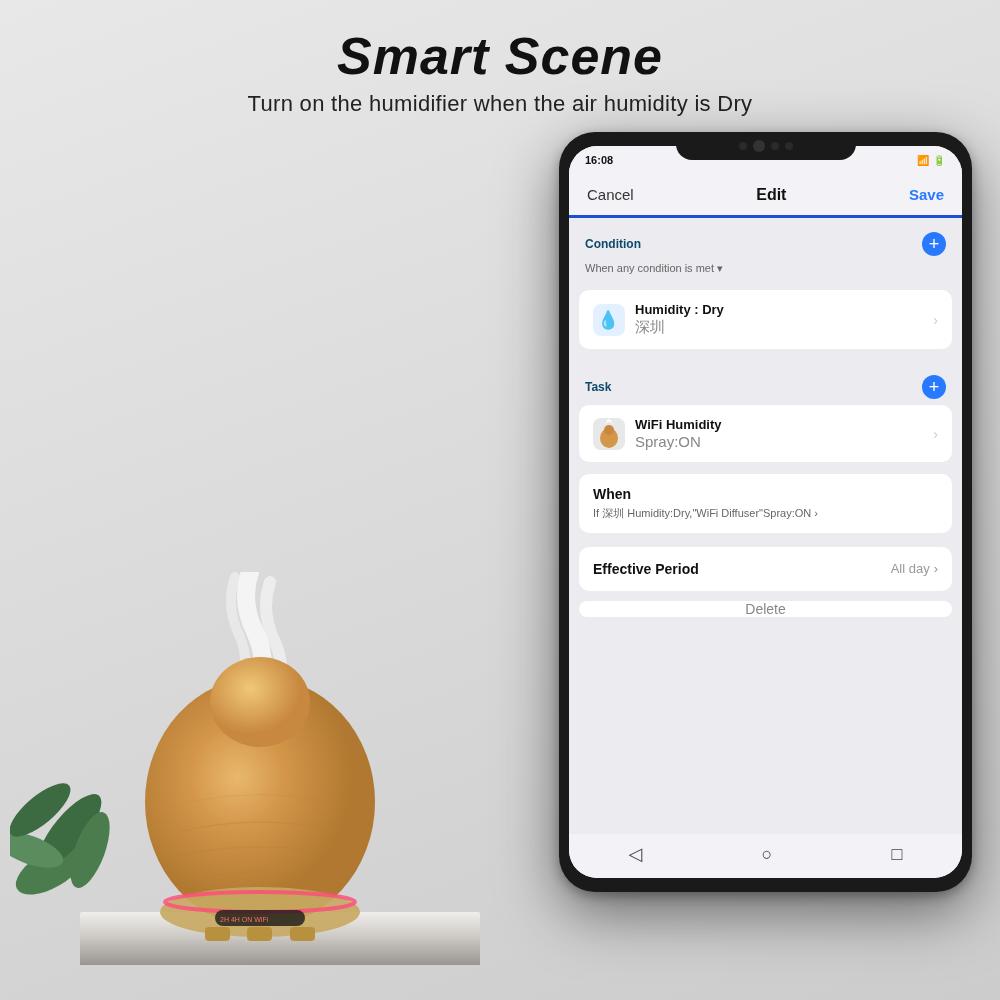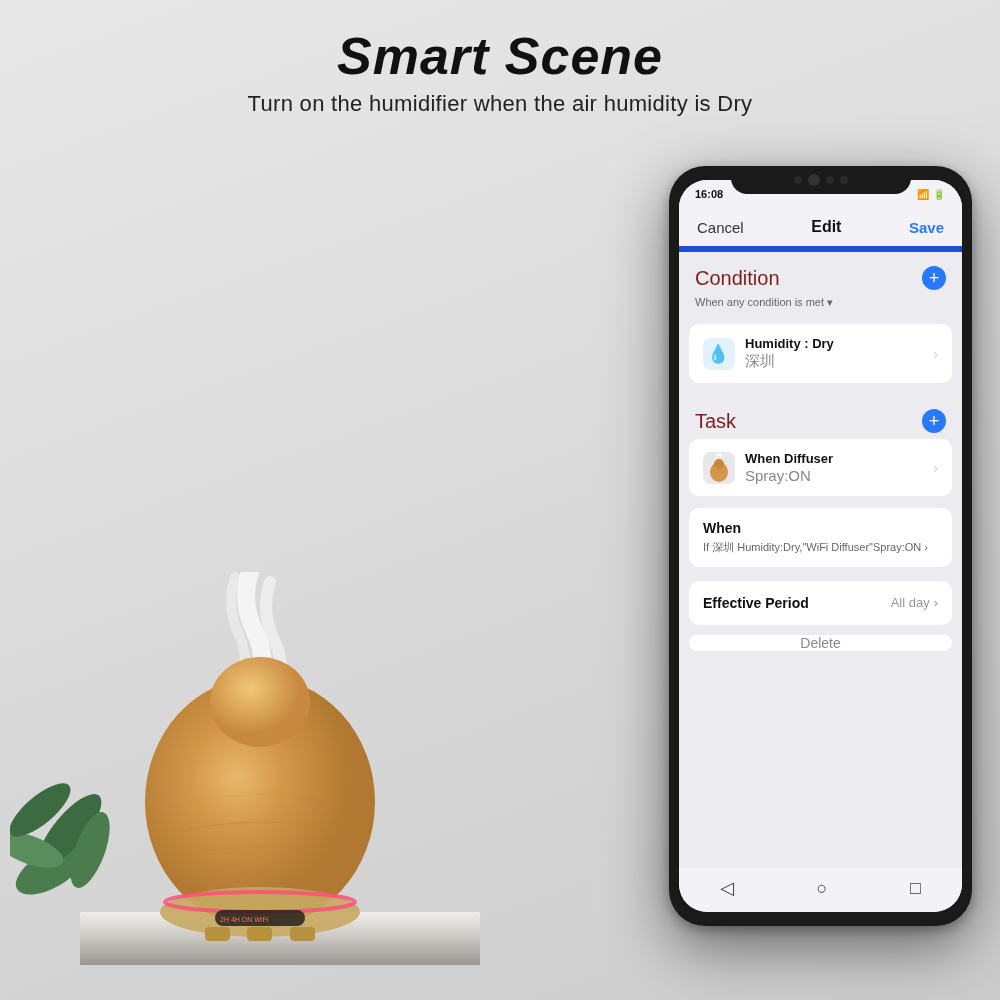--- a/index.html
+++ b/index.html
@@ -62,22 +62,22 @@
       width: 400px;
       height: 26px;
       background: linear-gradient(180deg, #c8c5c0 0%, #9a9590 100%);
       z-index: 3;
     }
 
     
     .phone-container {
       position: absolute;
       right: 28px;
-      top: 166px;
-      width: 303px;
+      top: 132px;
+      width: 413px;
       height: 760px;
       z-index: 10;
     }
 
     .phone-frame {
       width: 100%;
       height: 100%;
       background: #1a1a1a;
       border-radius: 36px;
       position: relative;
@@ -139,21 +139,21 @@
     }
 
     
     .nav-bar {
       background: #f2f2f7;
       height: 44px;
       display: flex;
       align-items: center;
       justify-content: space-between;
       padding: 0 18px;
-      border-bottom: 6px solid #1d4ed8;
+      border-bottom: 3px solid #1d4ed8;
     }
 
     .nav-cancel {
       font-size: 15px;
       color: #333;
     }
 
     .nav-title {
       font-size: 16px;
       font-weight: 700;
@@ -176,23 +176,23 @@
 
     
     .section-header {
       display: flex;
       align-items: center;
       justify-content: space-between;
       padding: 14px 16px 6px 16px;
     }
 
     .section-title {
-      font-size: 20px;
-      font-weight: 400;
-      color: #7f1d1d;
+      font-size: 12px;
+      font-weight: 700;
+      color: #0c4a6e;
     }
 
     .add-btn {
       width: 24px; height: 24px;
       background: #2979ff;
       border-radius: 50%;
       display: flex;
       align-items: center;
       justify-content: center;
       color: white;
@@ -483,21 +483,21 @@
               <div class="row-icon device-icon">
                 <svg width="32" height="32" viewBox="0 0 32 32">
                   <rect width="32" height="32" fill="#e8e8e8" rx="6"></rect>
                   <ellipse cx="16" cy="20" rx="9" ry="10" fill="#d4974a"></ellipse>
                   <ellipse cx="16" cy="12" rx="5" ry="5" fill="#c88840"></ellipse>
                   <path d="M14 4 Q16 0 18 4" stroke="white" stroke-width="1.5" fill="none"></path>
                   <path d="M12 6 Q16 1 20 6" stroke="rgba(255,255,255,0.5)" stroke-width="1" fill="none"></path>
                 </svg>
               </div>
               <div class="row-text">
-                <div class="row-title">When Diffuser</div>
+                <div class="row-title">WiFi Humidity</div>
                 <div class="row-subtitle">Spray:ON</div>
               </div>
               <span class="chevron">›</span>
             </div>
           </div>
 
           <div class="spacer"></div>
 
           <div class="name-section">
             <div class="name-label">When</div>

